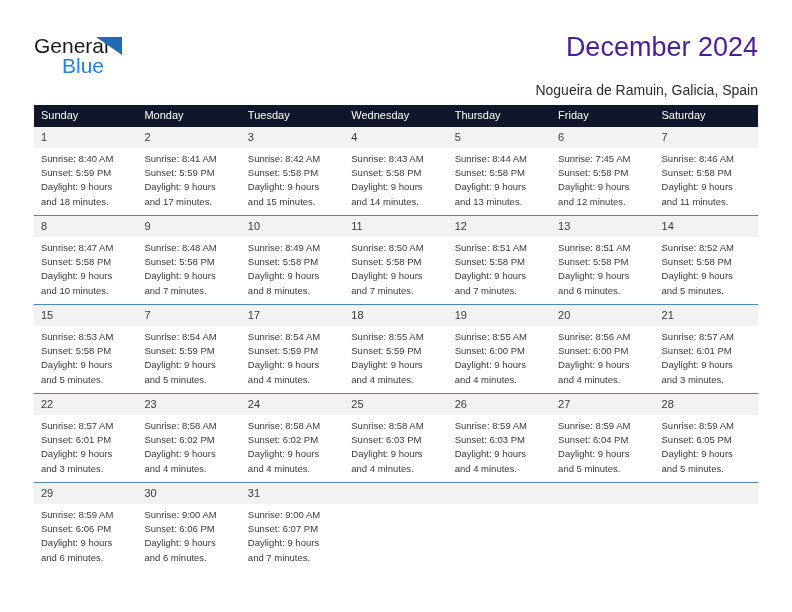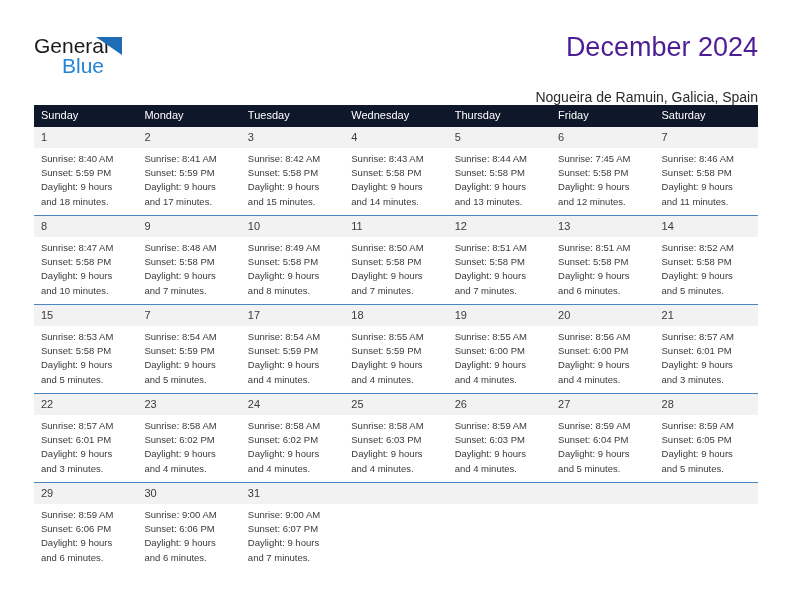--- a/index.html
+++ b/index.html
@@ -72,21 +72,21 @@
     font-size: 27px;
     color: #4c1d95;
     font-weight: normal;
     line-height: 34px;
     white-space: nowrap;
   }
   .cal-subtitle {
     font-size: 14px;
     color: #2b2b2b;
     line-height: 20px;
-    margin-top: 23px;
+    margin-top: 16px;
     white-space: nowrap;
   }
 
   
   .calendar {
     position: absolute;
     left: 34px;
     top: 105px;
     width: 724px;
     border-collapse: collapse;

